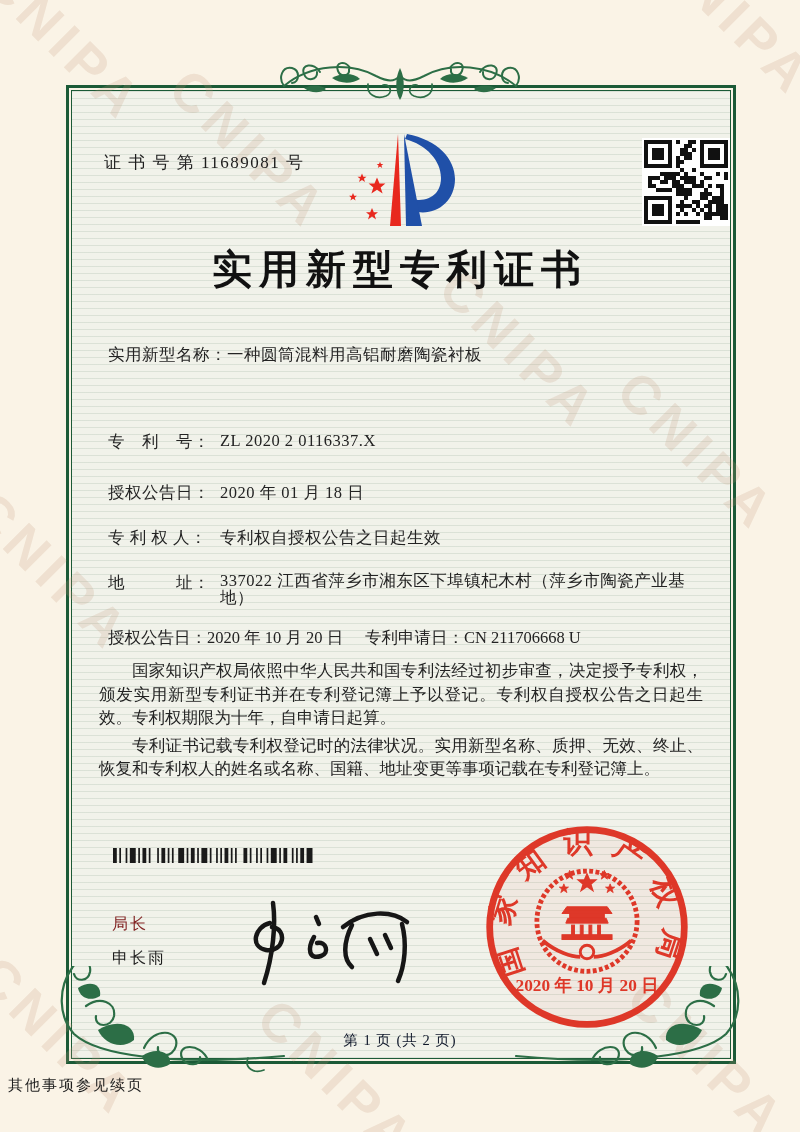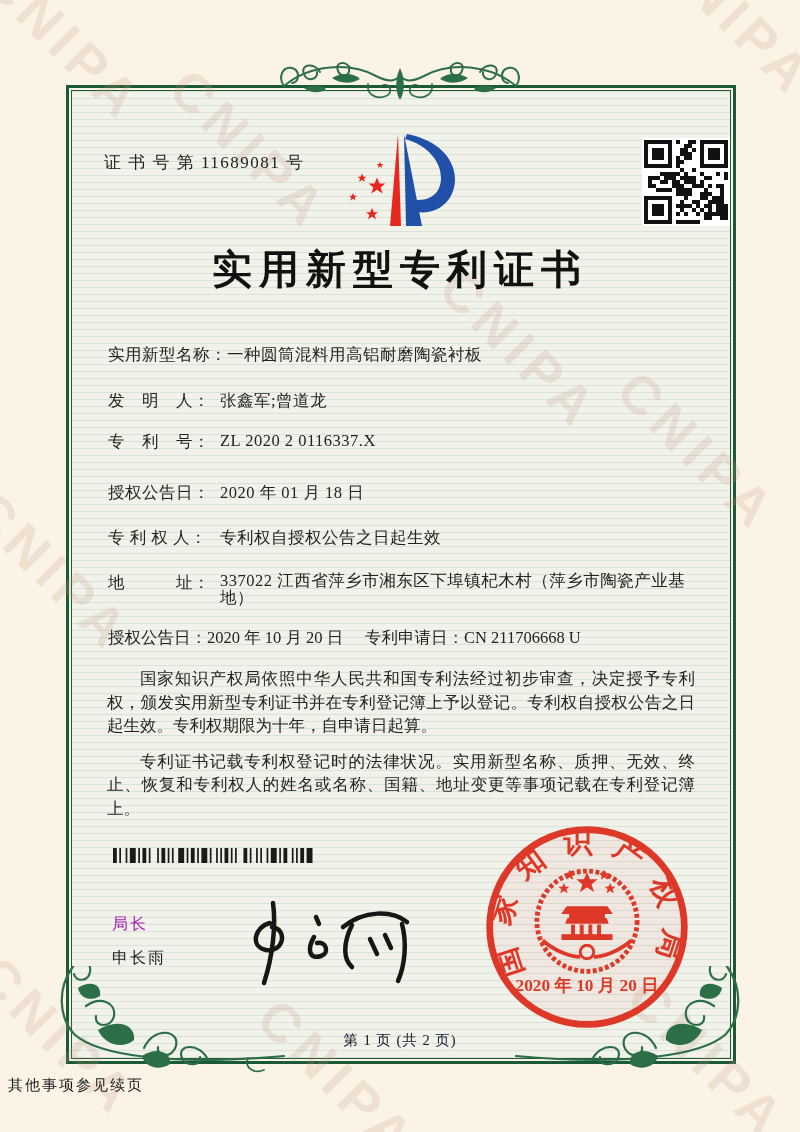--- a/index.html
+++ b/index.html
@@ -18,22 +18,22 @@
   .abs{position:absolute;}
   .cert-no{left:104px;top:151px;font-size:17px;letter-spacing:1.5px;color:#1d1d1d;}
   .title{left:0;right:0;top:242px;text-align:center;font-size:40px;font-weight:bold;letter-spacing:7px;color:#111;}
   .row{position:absolute;left:108px;font-size:16.5px;color:#232323;white-space:nowrap;}
   .flabel{display:inline-block;min-width:112px;letter-spacing:0.5px;vertical-align:top;}
   .fvalue{letter-spacing:0.5px;}
   .fvalue.wrap{display:inline-block;white-space:normal;width:478px;line-height:17px;}
   .grant2{position:absolute;left:257px;top:0;}
   .paras{position:absolute;left:95px;top:655px;width:612px;font-size:16.5px;line-height:23.5px;
          text-align:justify;color:#232323;}
-  .paras p{margin:12px;text-indent:2em;}
-  .sig-title{left:112px;top:914px;font-size:16px;letter-spacing:2px;color:#a21caf;}
+  .paras p{margin:4px;text-indent:2em;}
+  .sig-title{left:112px;top:914px;font-size:16px;letter-spacing:2px;color:#7f1d1d;}
   .sig-name{left:112px;top:948px;font-size:16px;letter-spacing:2px;color:#1d1d1d;}
   .page-info{left:0;right:0;top:1031px;text-align:center;font-size:14.5px;letter-spacing:1px;color:#0f172a;}
   .cont-note{left:0;right:0;top:1076px;text-align:left;font-size:15px;letter-spacing:2px;color:#1d1d1d;padding-left:8px;}
   svg text{font-family:"Liberation Serif","DejaVu Serif",serif;}
 </style>
 </head>
 <body>
 
 <div class="page">
 
@@ -509,23 +509,20 @@
         <rect x="16" y="80" width="4" height="4" fill="#111"></rect>
         <rect x="20" y="80" width="4" height="4" fill="#111"></rect>
         <rect x="24" y="80" width="4" height="4" fill="#111"></rect>
       </svg>
 
     <div class="abs title">实用新型专利证书</div>
 
     <div class="row" style="top:344px">
       <span class="flabel">实用新型名称：</span><span class="fvalue">一种圆筒混料用高铝耐磨陶瓷衬板</span>
     </div>
-    <div class="row" style="top:390px">
-      <span class="flabel">发　明　人：</span><span class="fvalue">张鑫军;曾道龙</span>
-    </div>
     <div class="row" style="top:431px">
       <span class="flabel">专　利　号：</span><span class="fvalue">ZL 2020 2 0116337.X</span>
     </div>
     <div class="row" style="top:482px">
       <span class="flabel">授权公告日：</span><span class="fvalue">2020 年 01 月 18 日</span>
     </div>
     <div class="row" style="top:527px">
       <span class="flabel">专 利 权 人：</span><span class="fvalue">专利权自授权公告之日起生效</span>
     </div>
     <div class="row" style="top:572px">

